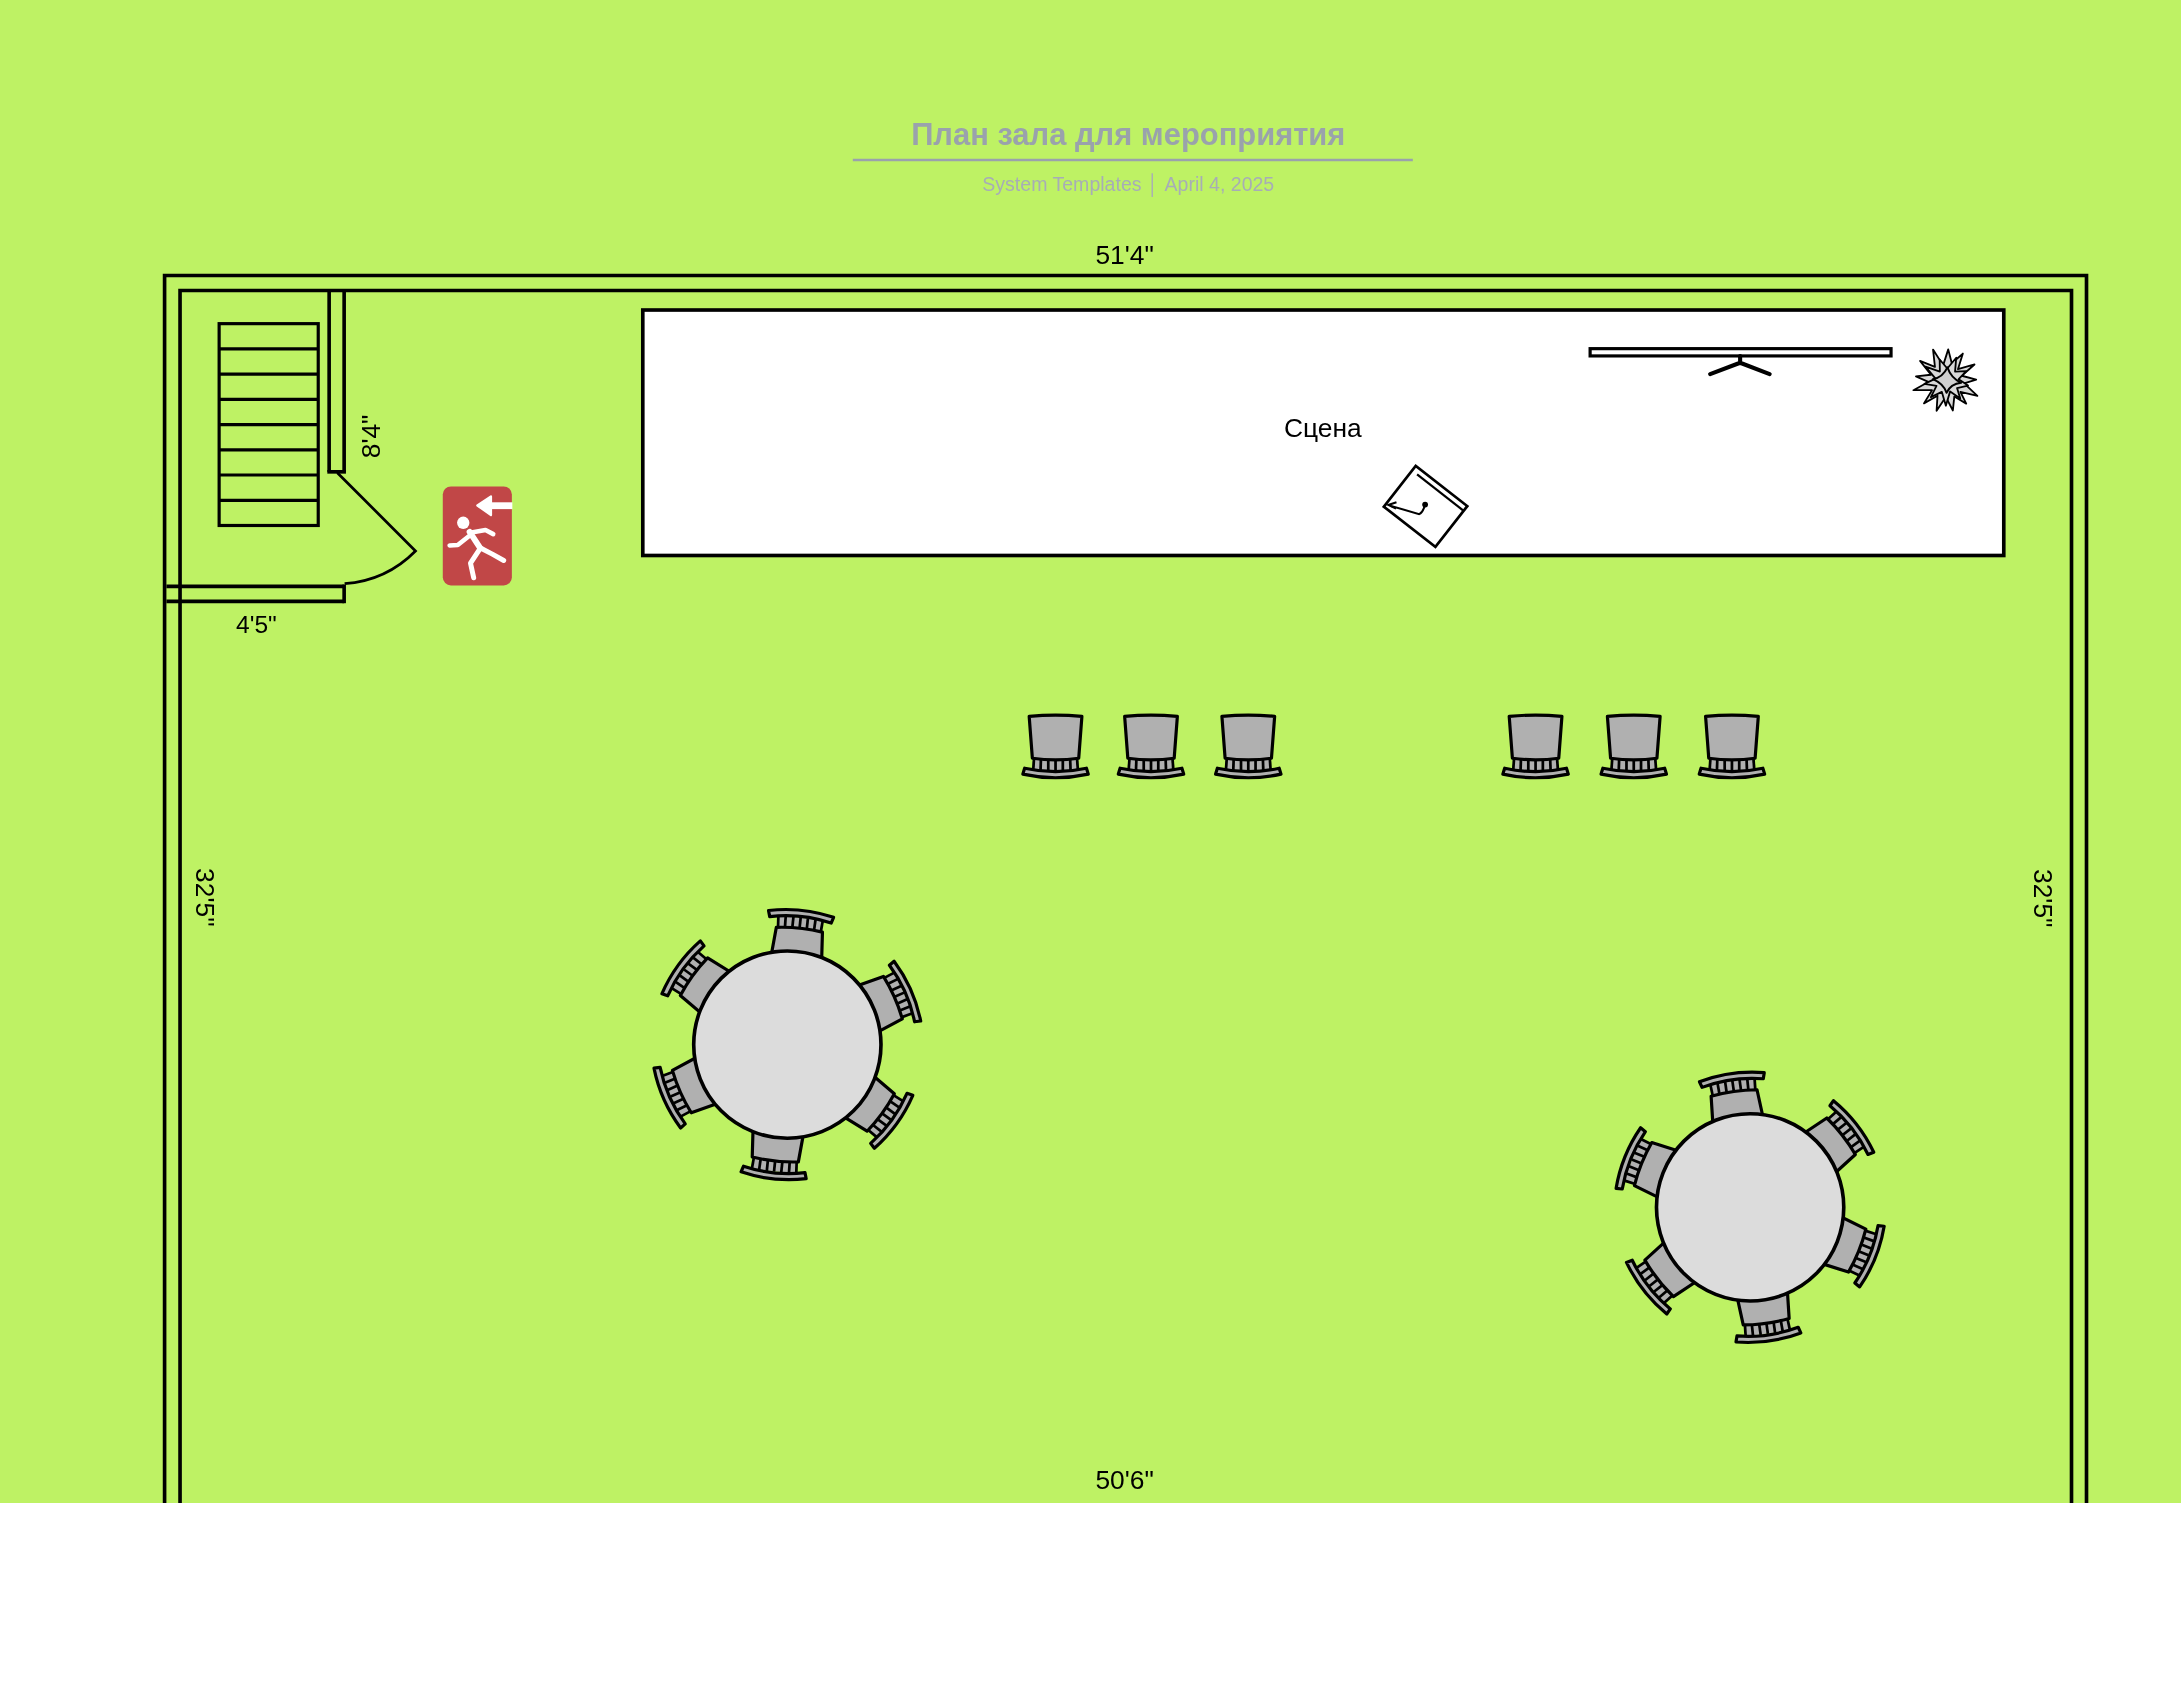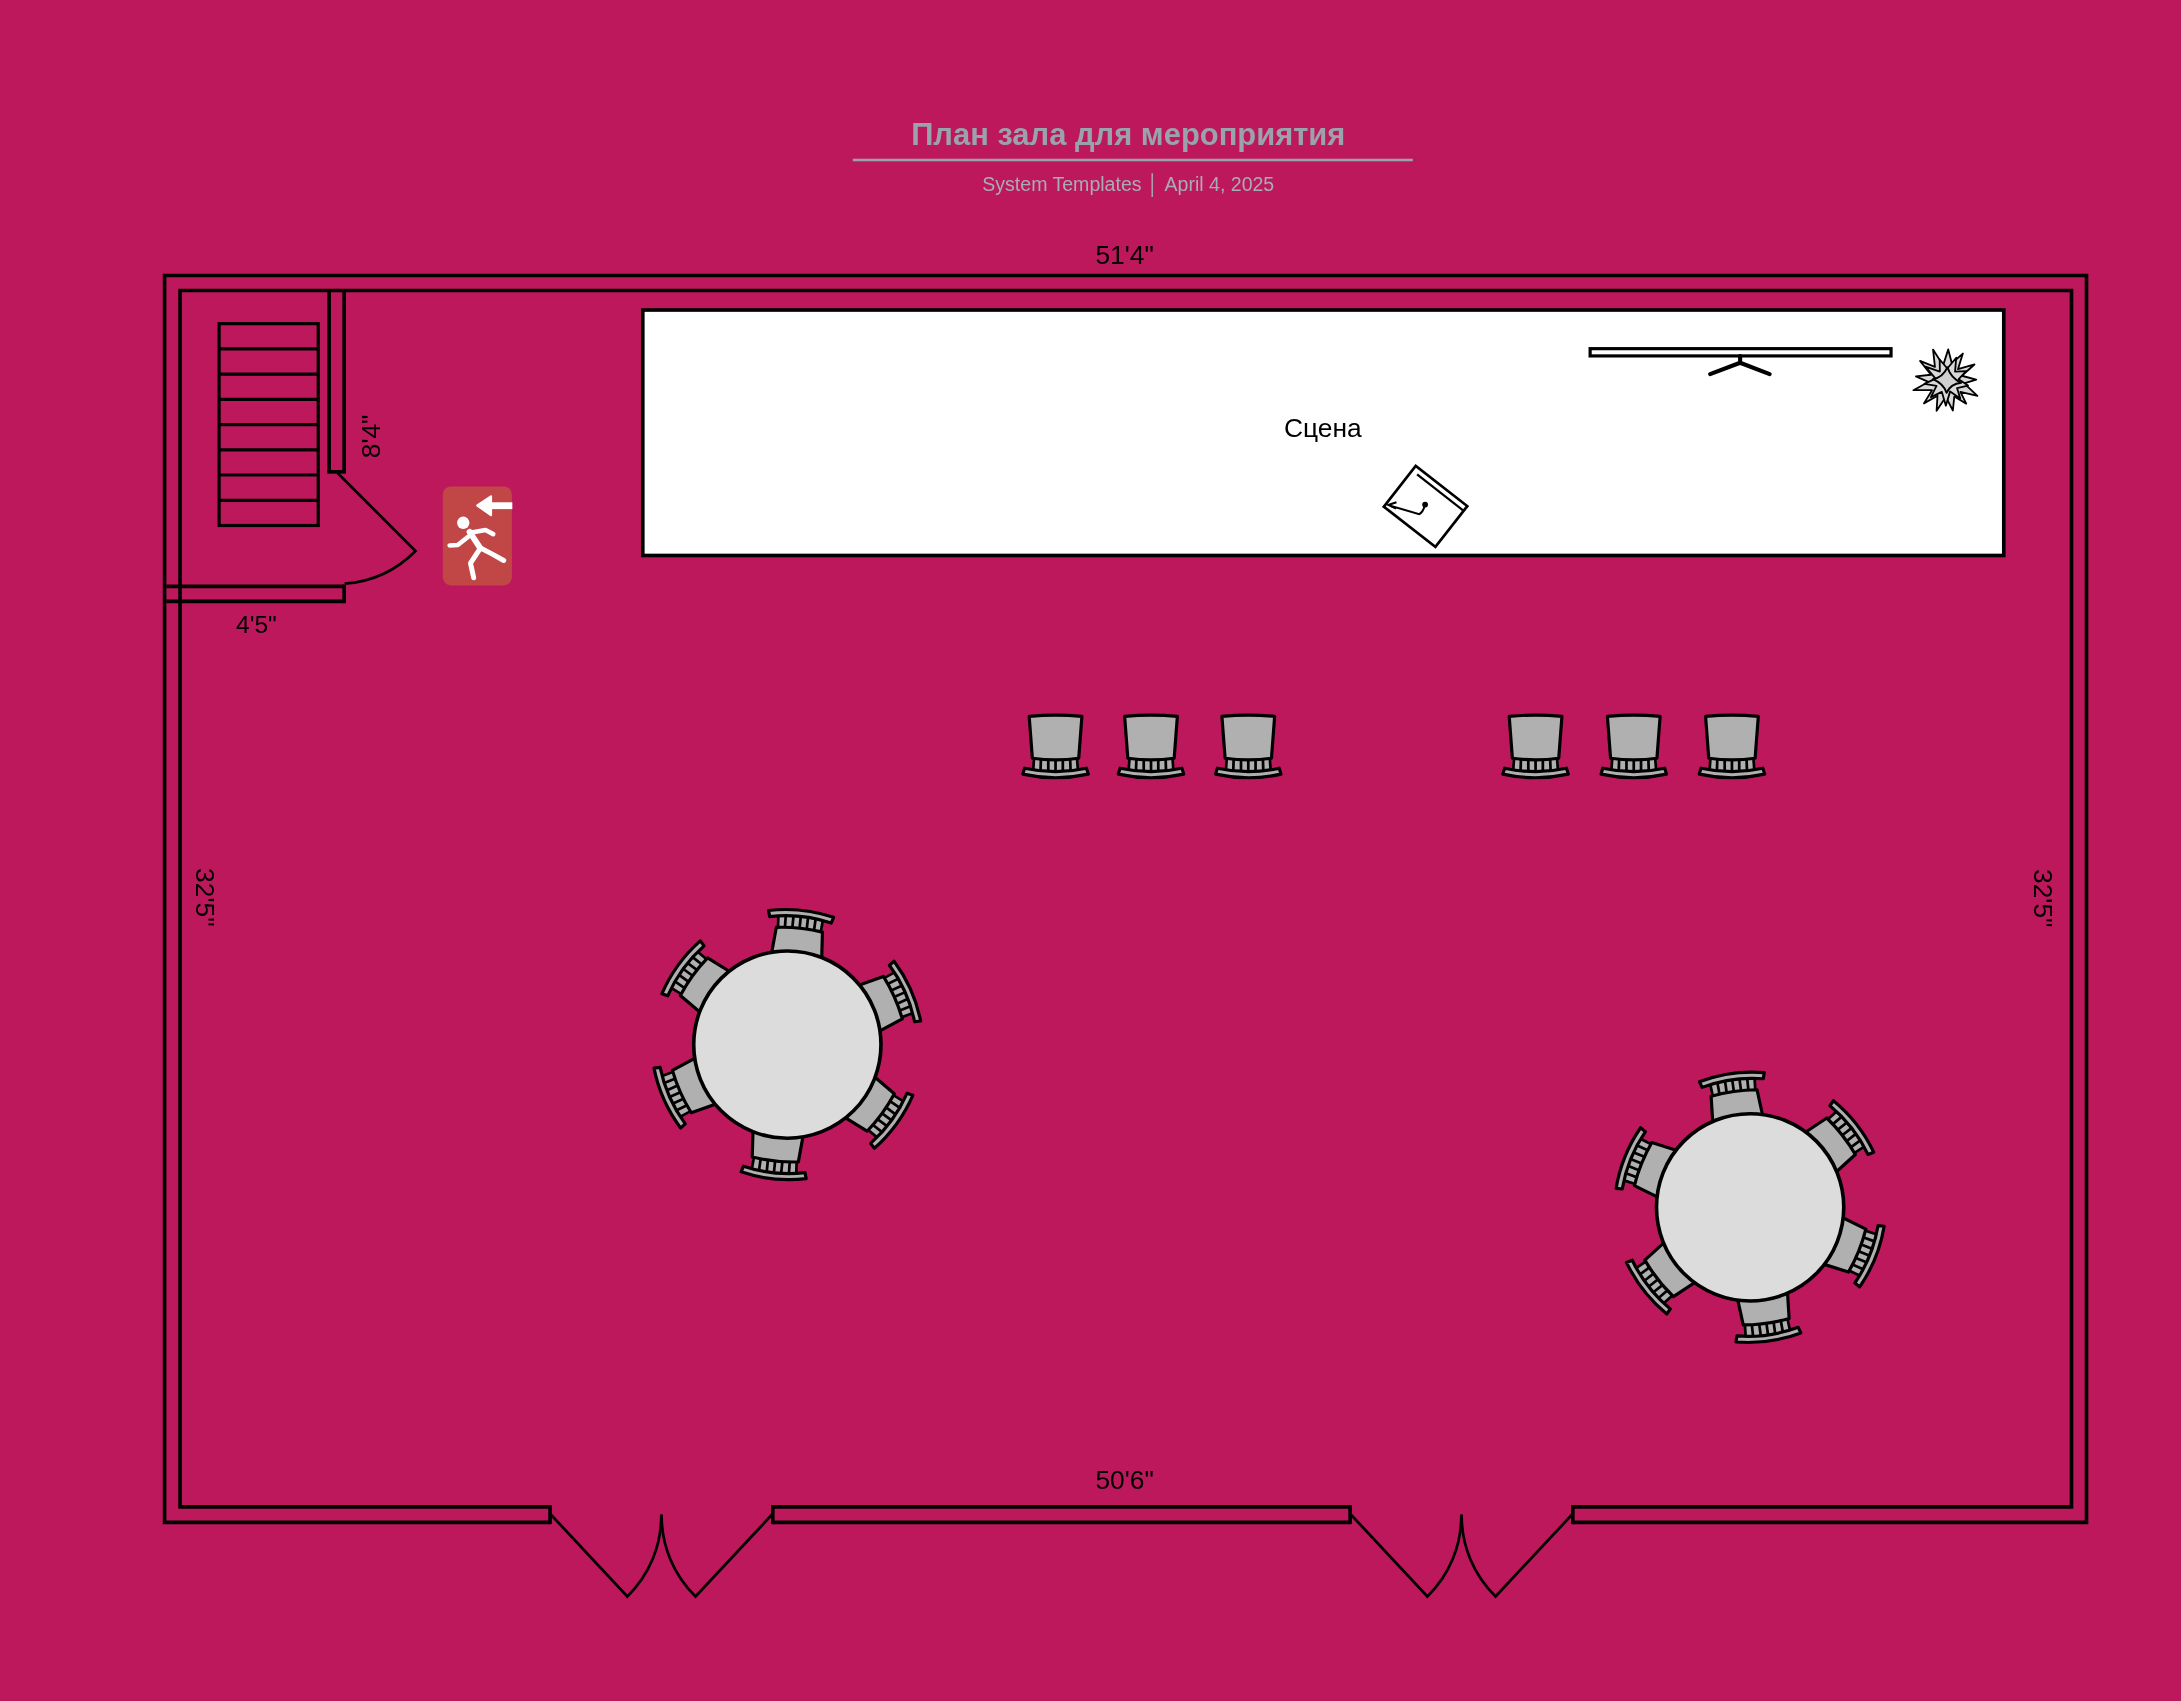--- a/index.html
+++ b/index.html
@@ -1,16 +1,16 @@
 <!DOCTYPE html>
 <html style="font-size:14.5px"><head>
 <meta charset="utf-8">
 <style>
   html,body{margin:0;padding:0;background:#fff;}
-  #page{position:relative;width:2182px;height:1701px;background:#be185d;overflow:hidden;}
+  #page{position:relative;width:2182px;height:1503px;background:#bef264;overflow:hidden;}
   svg text{font-family:"Liberation Sans", sans-serif;}
 </style>
 </head>
 <body>
 <div id="page">
 <svg width="2182" height="1701" viewBox="0 0 2400 1871">
 <defs>
 
   <g id="chair">
     <path d="M -25,10 L 25,10 L 25,25 L -25,25 Z" fill="#b0b0b0" stroke="none"></path>

